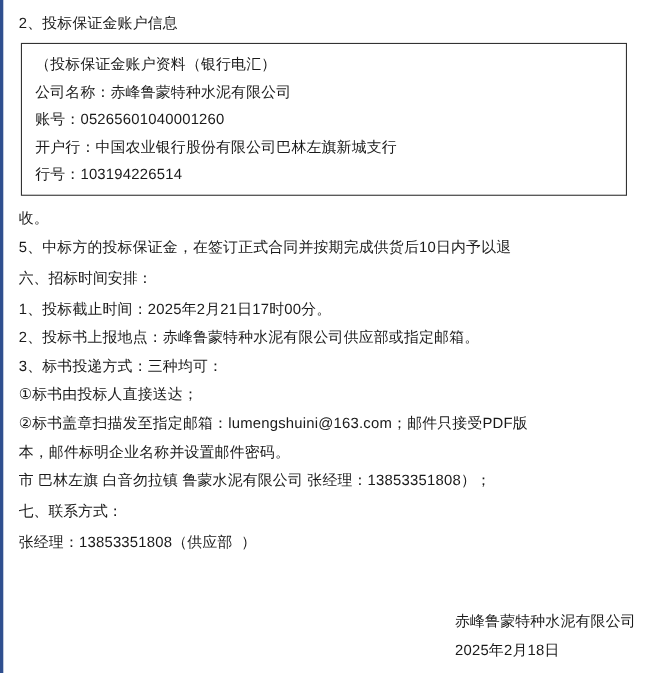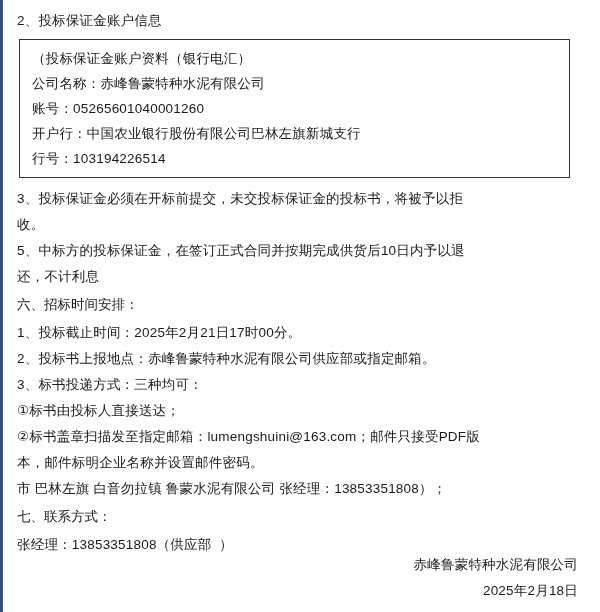--- a/index.html
+++ b/index.html
@@ -40,21 +40,21 @@
     box-sizing: border-box;
   }
   .box .line {
     line-height: 25px;
     font-size: 13.5px;
   }
   .footer {
     position: absolute;
     right: 22px;
     bottom: 8px;
-    text-align: right;
+    text-align: left;
   }
   .footer .line {
     line-height: 26px;
     font-size: 13.5px;
   }
 </style>
 </head>
 <body>
 
 <div class="page">
@@ -62,24 +62,22 @@
   <div class="line">2、投标保证金账户信息</div>
 
   <div class="box">
     <div class="line">（投标保证金账户资料（银行电汇）</div>
     <div class="line">公司名称：赤峰鲁蒙特种水泥有限公司</div>
     <div class="line">账号：05265601040001260</div>
     <div class="line">开户行：中国农业银行股份有限公司巴林左旗新城支行</div>
     <div class="line">行号：103194226514</div>
   </div>
 
-  <div class="line">3、投标保证金必须在开标前提交，未交投标保证金的投标书，将被予以拒</div>
   <div class="line">收。</div>
   <div class="line">5、中标方的投标保证金，在签订正式合同并按期完成供货后10日内予以退</div>
-  <div class="line">还，不计利息</div>
 
   <div class="section-title">六、招标时间安排：</div>
 
   <div class="line">1、投标截止时间：2025年2月21日17时00分。</div>
   <div class="line">2、投标书上报地点：赤峰鲁蒙特种水泥有限公司供应部或指定邮箱。</div>
   <div class="line">3、标书投递方式：三种均可：</div>
   <div class="line">①标书由投标人直接送达；</div>
   <div class="line">②标书盖章扫描发至指定邮箱：lumengshuini@163.com；邮件只接受PDF版</div>
   <div class="line">本，邮件标明企业名称并设置邮件密码。</div>
   <div class="line">市 巴林左旗 白音勿拉镇 鲁蒙水泥有限公司 张经理：13853351808）；</div>

